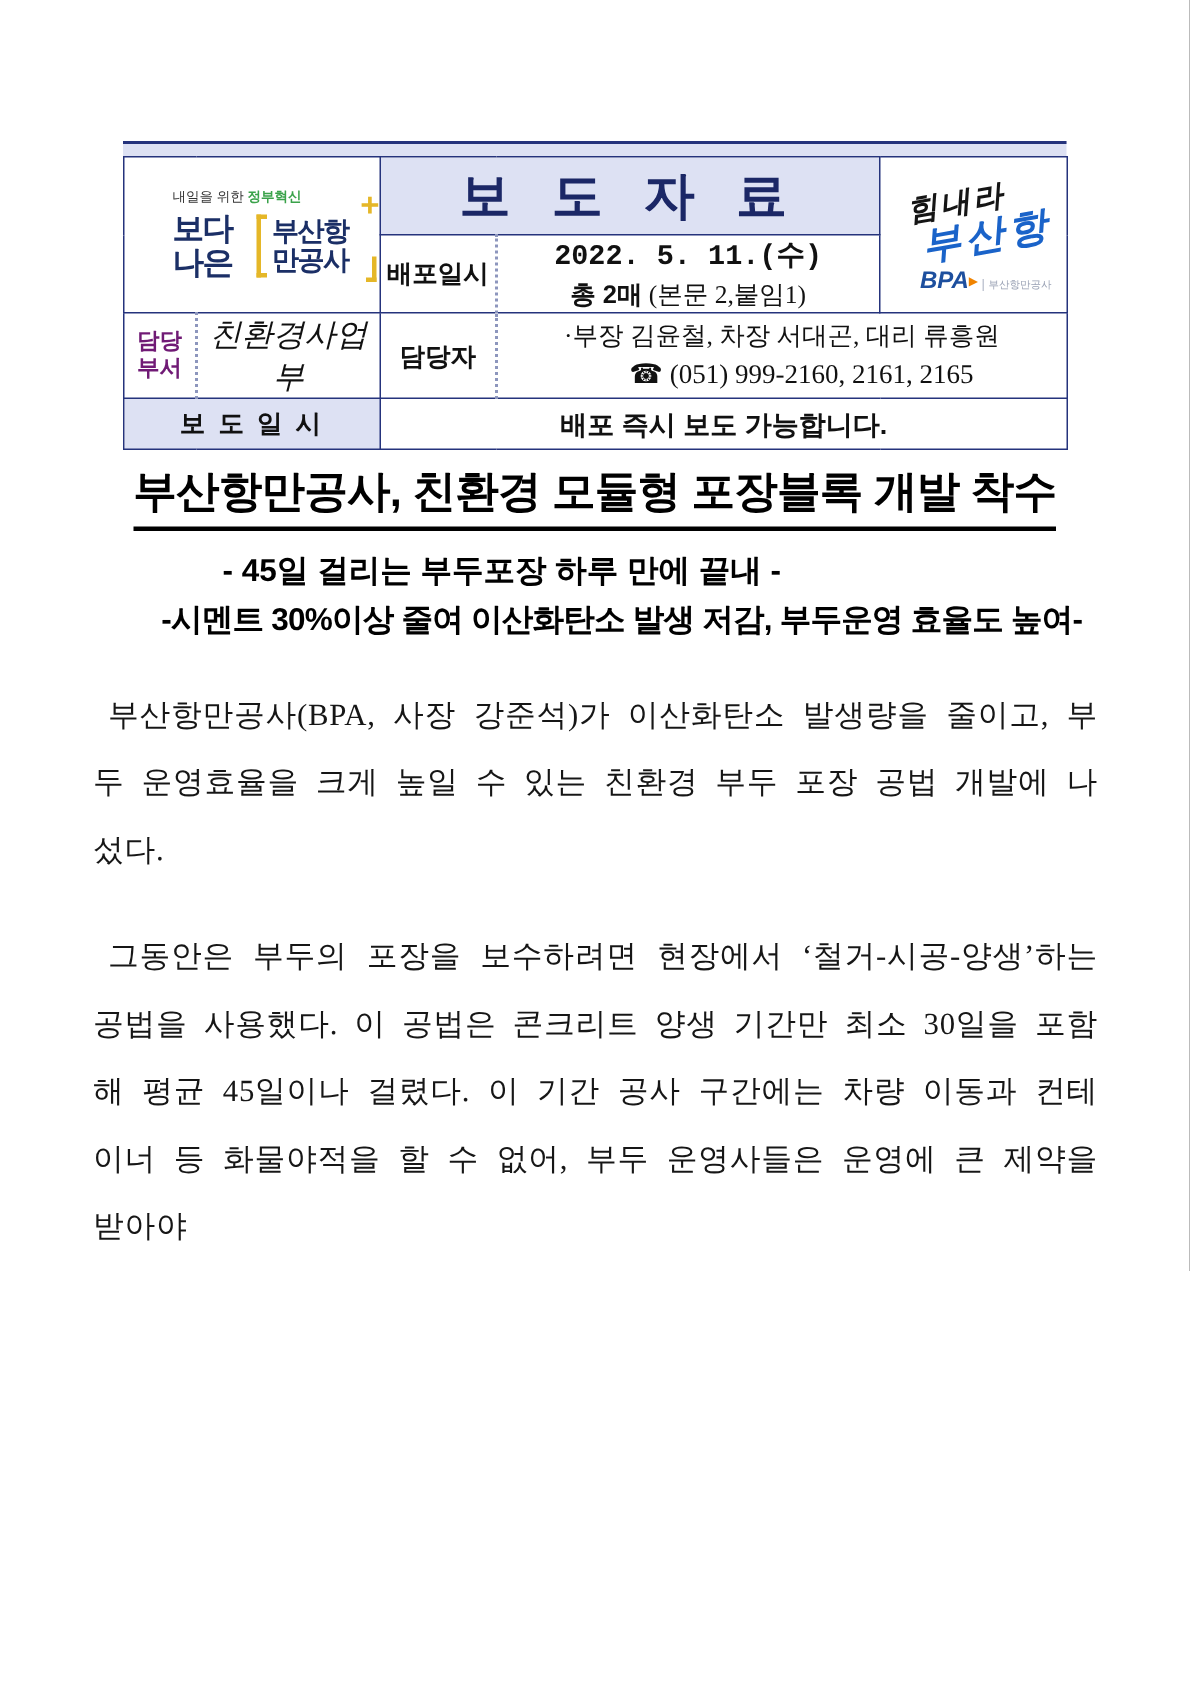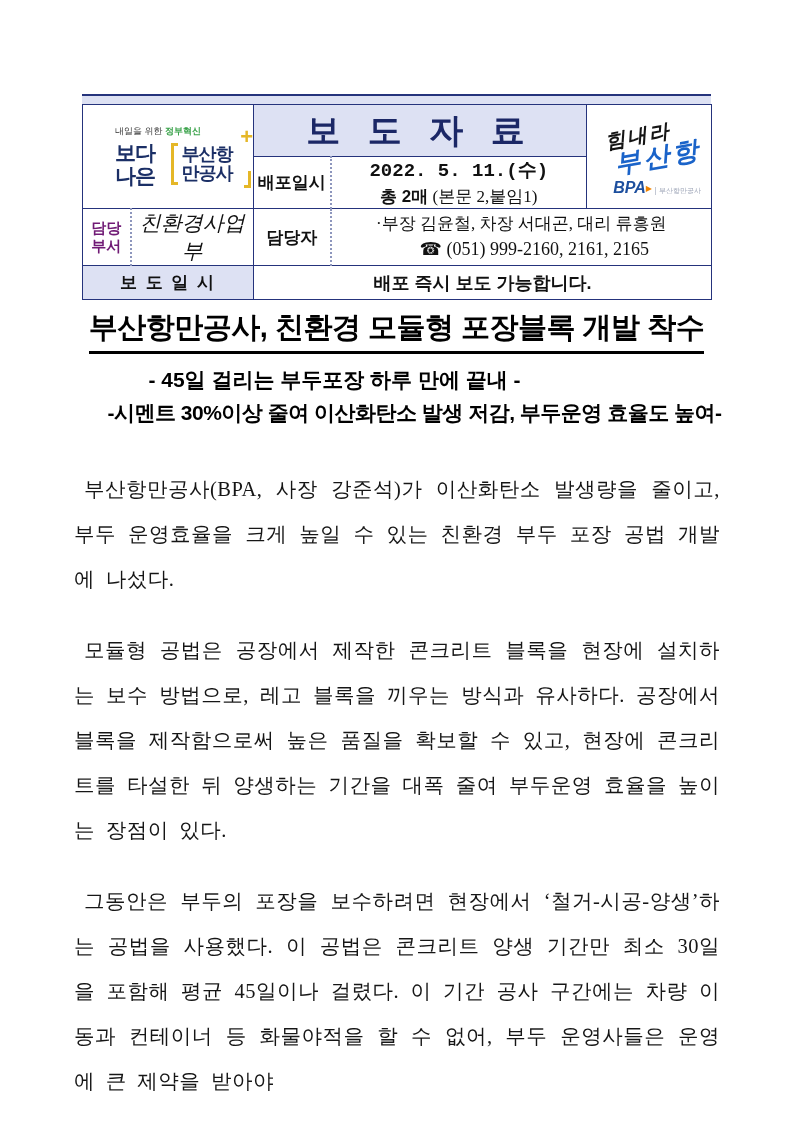--- a/index.html
+++ b/index.html
@@ -122,21 +122,21 @@
   .subtitle2{
     position:absolute;left:0;top:399px;width:757px;text-align:center;
     font-family:"Liberation Sans", sans-serif;
     font-weight:bold;font-size:21px;color:#000;letter-spacing:-0.5px;margin-left:36px;
   }
   .body-text{
     position:absolute;left:62px;top:455px;width:670px;
     font-size:20.5px;line-height:45px;color:#161616;
     text-align:justify;word-spacing:5px;letter-spacing:0.5px;
   }
-  .body-text p{margin:12px;text-indent:10px;}
+  .body-text p{margin:0;text-indent:10px;}
   .body-text p.gap{margin-top:26px;}
 </style>
 </head>
 <body>
 
 <div class="page">
 
   <div class="header-wrap">
     <div class="deco-bar"></div>
 
@@ -203,17 +203,16 @@
   </div>
 
   <div class="article-title">
     <span>부산항만공사, 친환경 모듈형 포장블록 개발 착수</span>
   </div>
   <div class="subtitle1">- 45일 걸리는 부두포장 하루 만에 끝내 -</div>
   <div class="subtitle2">-시멘트 30%이상 줄여 이산화탄소 발생 저감, 부두운영 효율도 높여-</div>
 
   <div class="body-text">
     <p>부산항만공사(BPA, 사장 강준석)가 이산화탄소 발생량을 줄이고, 부두 운영효율을 크게 높일 수 있는 친환경 부두 포장 공법 개발에 나섰다.</p>
-    <p class="gap">모듈형 공법은 공장에서 제작한 콘크리트 블록을 현장에 설치하는 보수 방법으로, 레고 블록을 끼우는 방식과 유사하다. 공장에서 블록을 제작함으로써 높은 품질을 확보할 수 있고, 현장에 콘크리트를 타설한 뒤 양생하는 기간을 대폭 줄여 부두운영 효율을 높이는 장점이 있다.</p>
     <p class="gap">그동안은 부두의 포장을 보수하려면 현장에서 ‘철거-시공-양생’하는 공법을 사용했다. 이 공법은 콘크리트 양생 기간만 최소 30일을 포함해 평균 45일이나 걸렸다.  이 기간 공사 구간에는 차량 이동과 컨테이너 등 화물야적을 할 수 없어, 부두 운영사들은 운영에 큰 제약을 받아야</p>
   </div>
 
 </div>
 
 </body></html>

